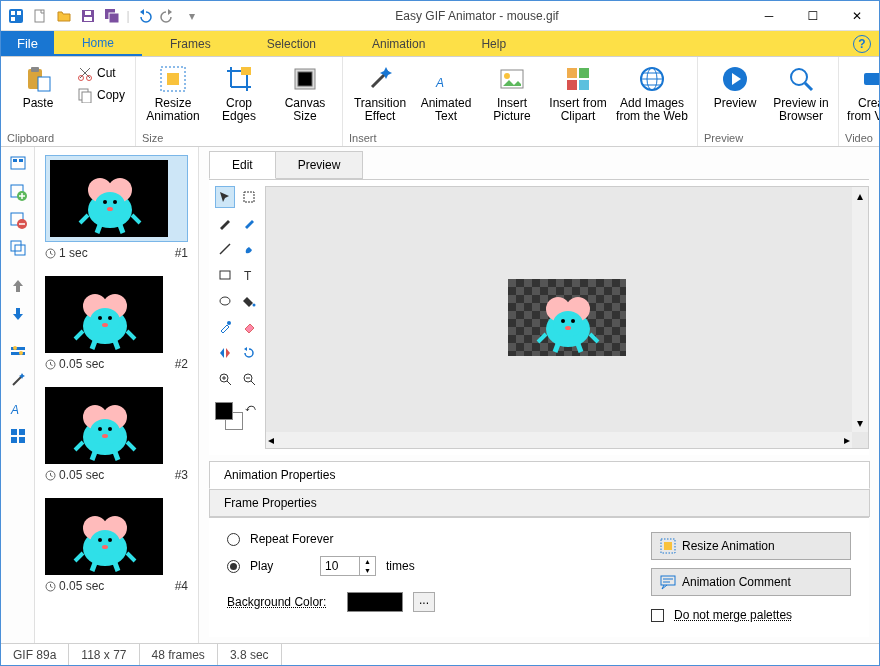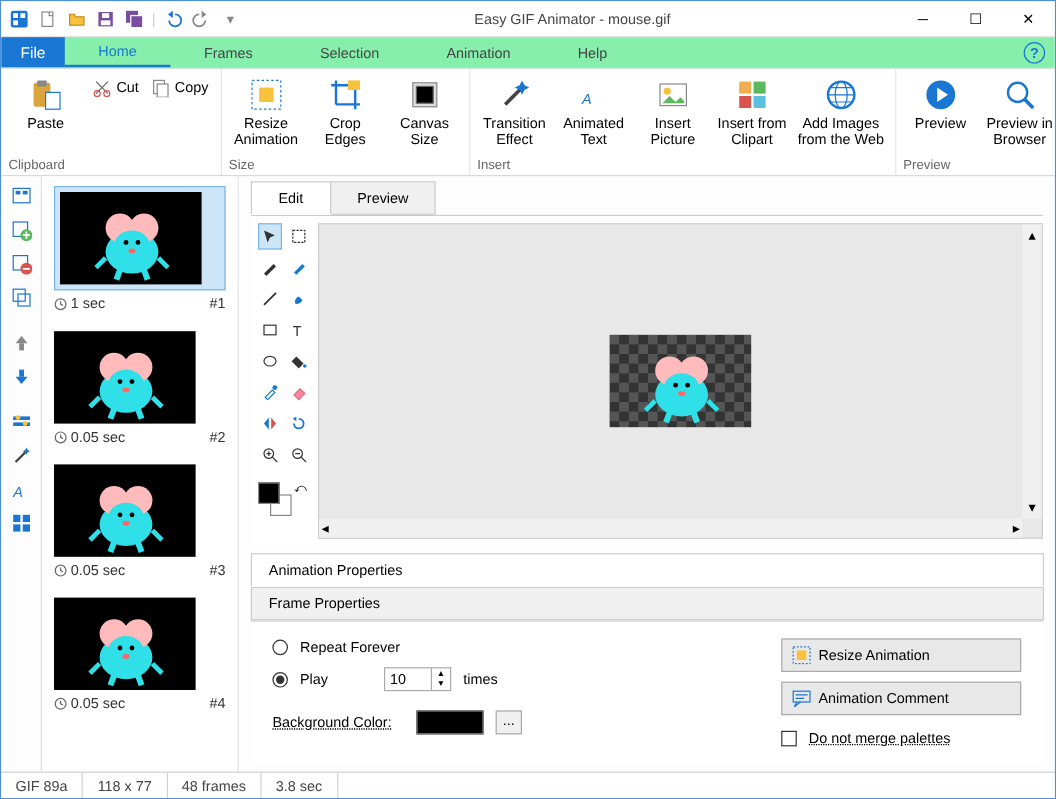--- a/index.html
+++ b/index.html
@@ -3,21 +3,21 @@
 <meta charset="utf-8">
 <style>
 * { box-sizing: border-box; margin: 0; padding: 0; font-family: "Segoe UI", Tahoma, sans-serif; font-size: 12px; }
 body { background: #fff; width: 880px; height: 666px; overflow: hidden; position: relative; border: 1px solid #4a8fd8; }
 .titlebar { height: 30px; display: flex; align-items: center; background: #fff; border-bottom: 1px solid #e1e1e1; }
 .titlebar .qa { display: flex; gap: 2px; padding: 0 4px; }
 .titlebar .qa .qbtn { width: 22px; height: 22px; display: flex; align-items: center; justify-content: center; cursor: pointer; }
 .titlebar .title { flex: 1; text-align: center; color: #444; }
 .titlebar .winbtns { display: flex; }
 .titlebar .winbtns div { width: 44px; height: 30px; display: flex; align-items: center; justify-content: center; cursor: pointer; font-family: sans-serif; }
-.menubar { height: 26px; display: flex; align-items: stretch; background: #86efac; border-bottom: 1px solid #d0d0d0; position: relative; }
+.menubar { height: 26px; display: flex; align-items: stretch; background: #fde047; border-bottom: 1px solid #d0d0d0; position: relative; }
 .file-tab { background: #1976d2; color: #fff; padding: 0 16px; display: flex; align-items: center; font-size: 13px; }
 .menu-tab { padding: 0 28px; display: flex; align-items: center; color: #444; cursor: pointer; }
 .menu-tab.active { color: #1976d2; border-bottom: 2px solid #1976d2; }
 .help-icon { position: absolute; right: 8px; top: 4px; color: #1976d2; width: 18px; height: 18px; border: 1.5px solid #1976d2; border-radius: 50%; display: flex; align-items: center; justify-content: center; font-weight: bold; }
 .ribbon { height: 90px; display: flex; border-bottom: 1px solid #d0d0d0; background: #fff; }
 .ribbon-group { border-right: 1px solid #e5e5e5; display: flex; flex-direction: column; padding: 4px 6px 0; }
 .ribbon-group .buttons { flex: 1; display: flex; align-items: flex-start; gap: 4px; }
 .ribbon-group .label { text-align: left; color: #666; font-size: 11px; padding-bottom: 2px; }
 .rbtn-large { display: flex; flex-direction: column; align-items: center; width: 62px; cursor: pointer; padding-top: 2px; }
 .rbtn-large .ic { width: 32px; height: 32px; display: flex; align-items: center; justify-content: center; }
@@ -149,21 +149,21 @@
       <div class="rbtn-large">
         <div class="ic">
             <svg width="28" height="28">
               <rect x="4" y="4" width="14" height="20" fill="#d9a43b" rx="2"></rect>
               <rect x="7" y="2" width="8" height="5" fill="#888" rx="1"></rect>
               <rect x="14" y="12" width="12" height="14" fill="#fff" stroke="#1976d2"></rect>
             </svg>
           </div>
         <div class="lbl">Paste</div>
       </div>
-      <div style="display:flex;flex-direction:row;gap:2px;padding-top:2px">
+      <div style="display:flex;flex-direction:column;gap:2px;padding-top:2px">
         <div class="rbtn-small">
             <span class="ic">
               <svg width="16" height="16">
                 <path d="M3 3l10 10M13 3L3 13" stroke="#666"></path>
                 <circle cx="4" cy="13" r="2.5" fill="none" stroke="#d9534f"></circle>
                 <circle cx="12" cy="13" r="2.5" fill="none" stroke="#d9534f"></circle>
               </svg>
             </span>
             <span>Cut</span>
           </div>

